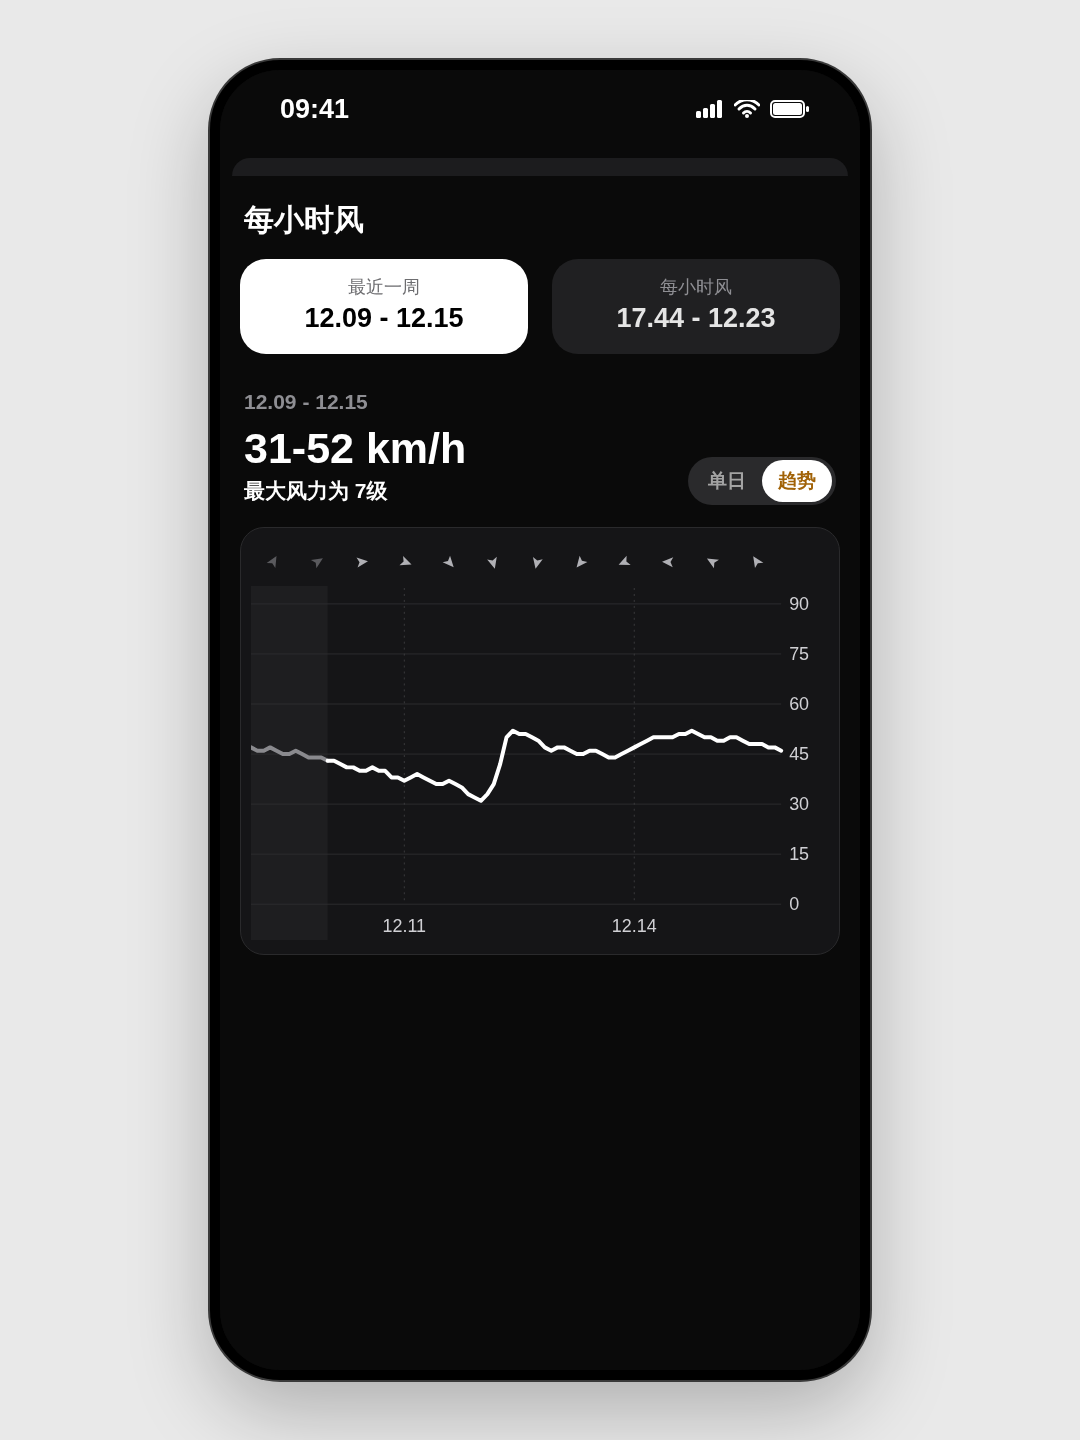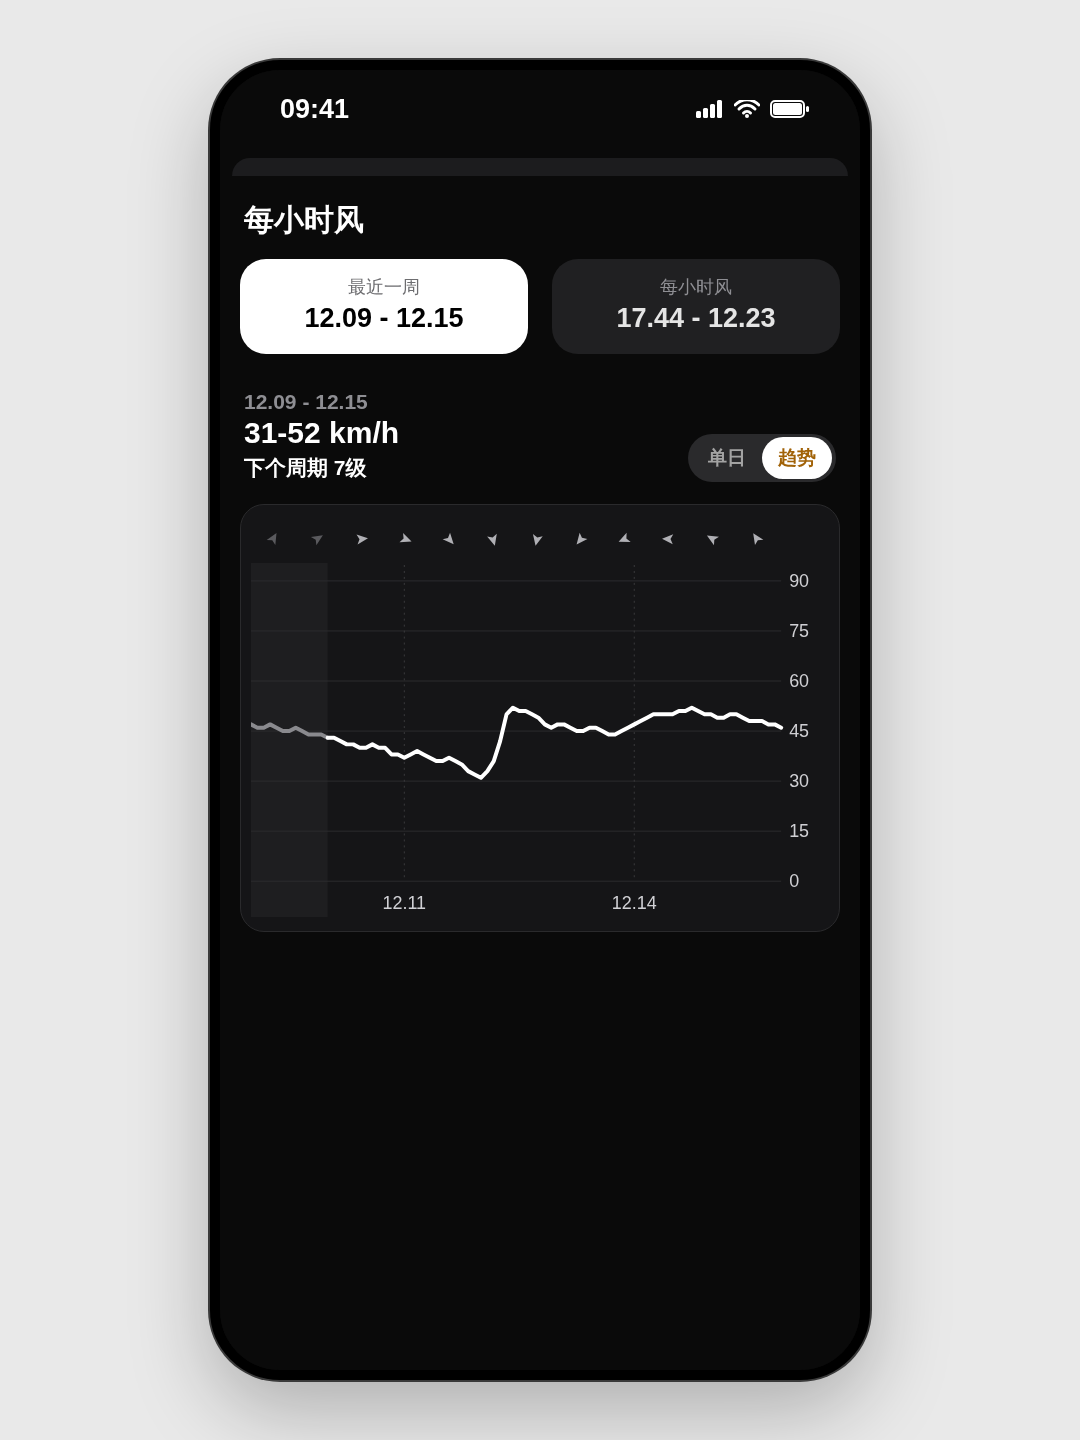--- a/index.html
+++ b/index.html
@@ -69,21 +69,21 @@
   .seg-tab .main { font-size: 27px; font-weight: 700; }
 
   .summary-row {
     display: flex;
     justify-content: space-between;
     align-items: flex-end;
     margin-top: 36px;
     padding: 0 4px;
   }
   .sum-small { font-size: 21px; color: #8e8e93; font-weight: 600; }
-  .sum-big  { font-size: 30px; font-weight: 800; margin: 2px 0 4px 0; }
+  .sum-big  { font-size: 43px; font-weight: 800; margin: 10px 0 4px 0; }
   .sum-sub  { font-size: 21px; font-weight: 600; }
 
   .toggle {
     display: flex;
     background: #2a2a2c;
     border-radius: 30px;
     padding: 4px;
     height: 48px;
     align-items: center;
   }
@@ -178,21 +178,21 @@
         <div class="seg-tab inactive">
           <div class="sub">每小时风</div>
           <div class="main">17.44 - 12.23</div>
         </div>
       </div>
 
       <div class="summary-row">
         <div>
           <div class="sum-small">12.09 - 12.15</div>
           <div class="sum-big">31-52 km/h</div>
-          <div class="sum-sub">下个周期 7级</div>
+          <div class="sum-sub">最大风力为 7级</div>
         </div>
         <div class="toggle">
           <div class="toggle-pill unselected">单日</div>
           <div class="toggle-pill selected">趋势</div>
         </div>
       </div>
 
       <div class="chart-card">
         <div class="arrow-strip" id="arrow-strip">
             <span class="arrow dim">

